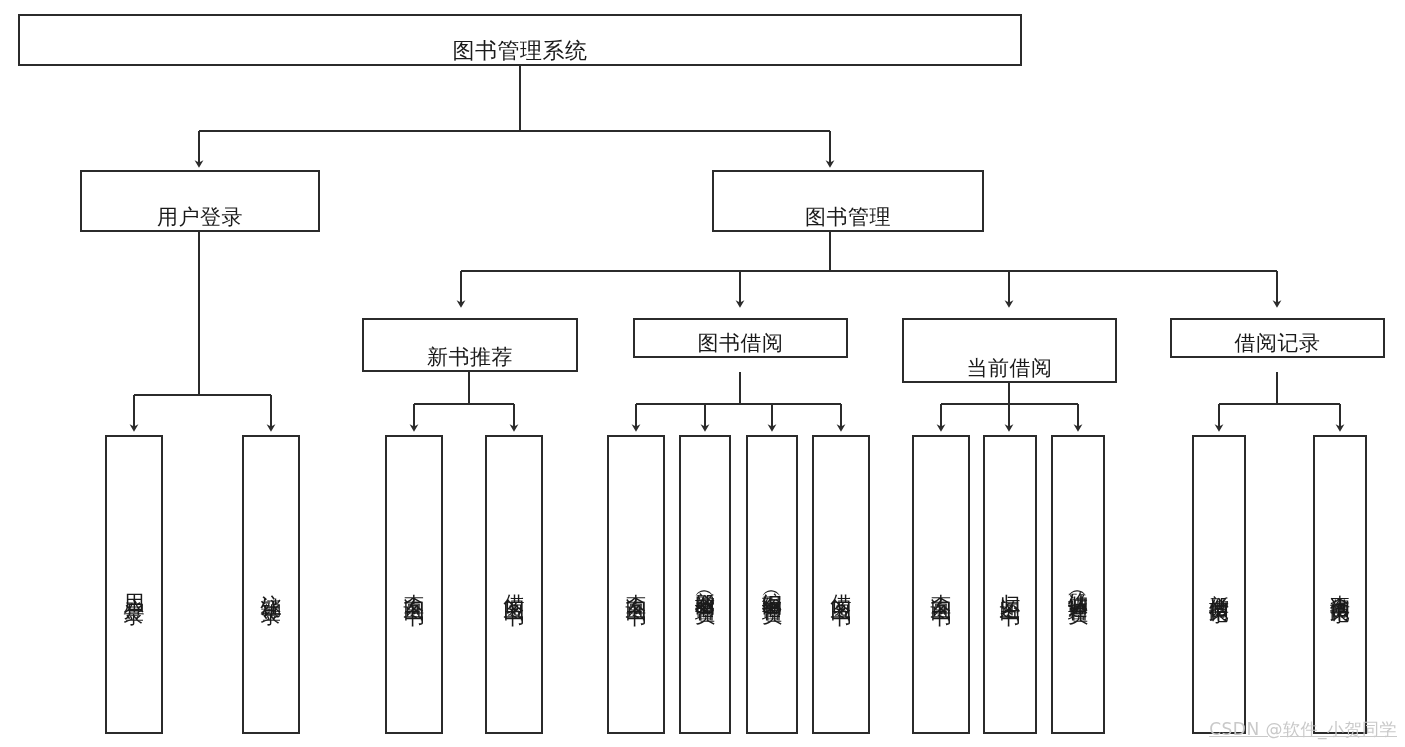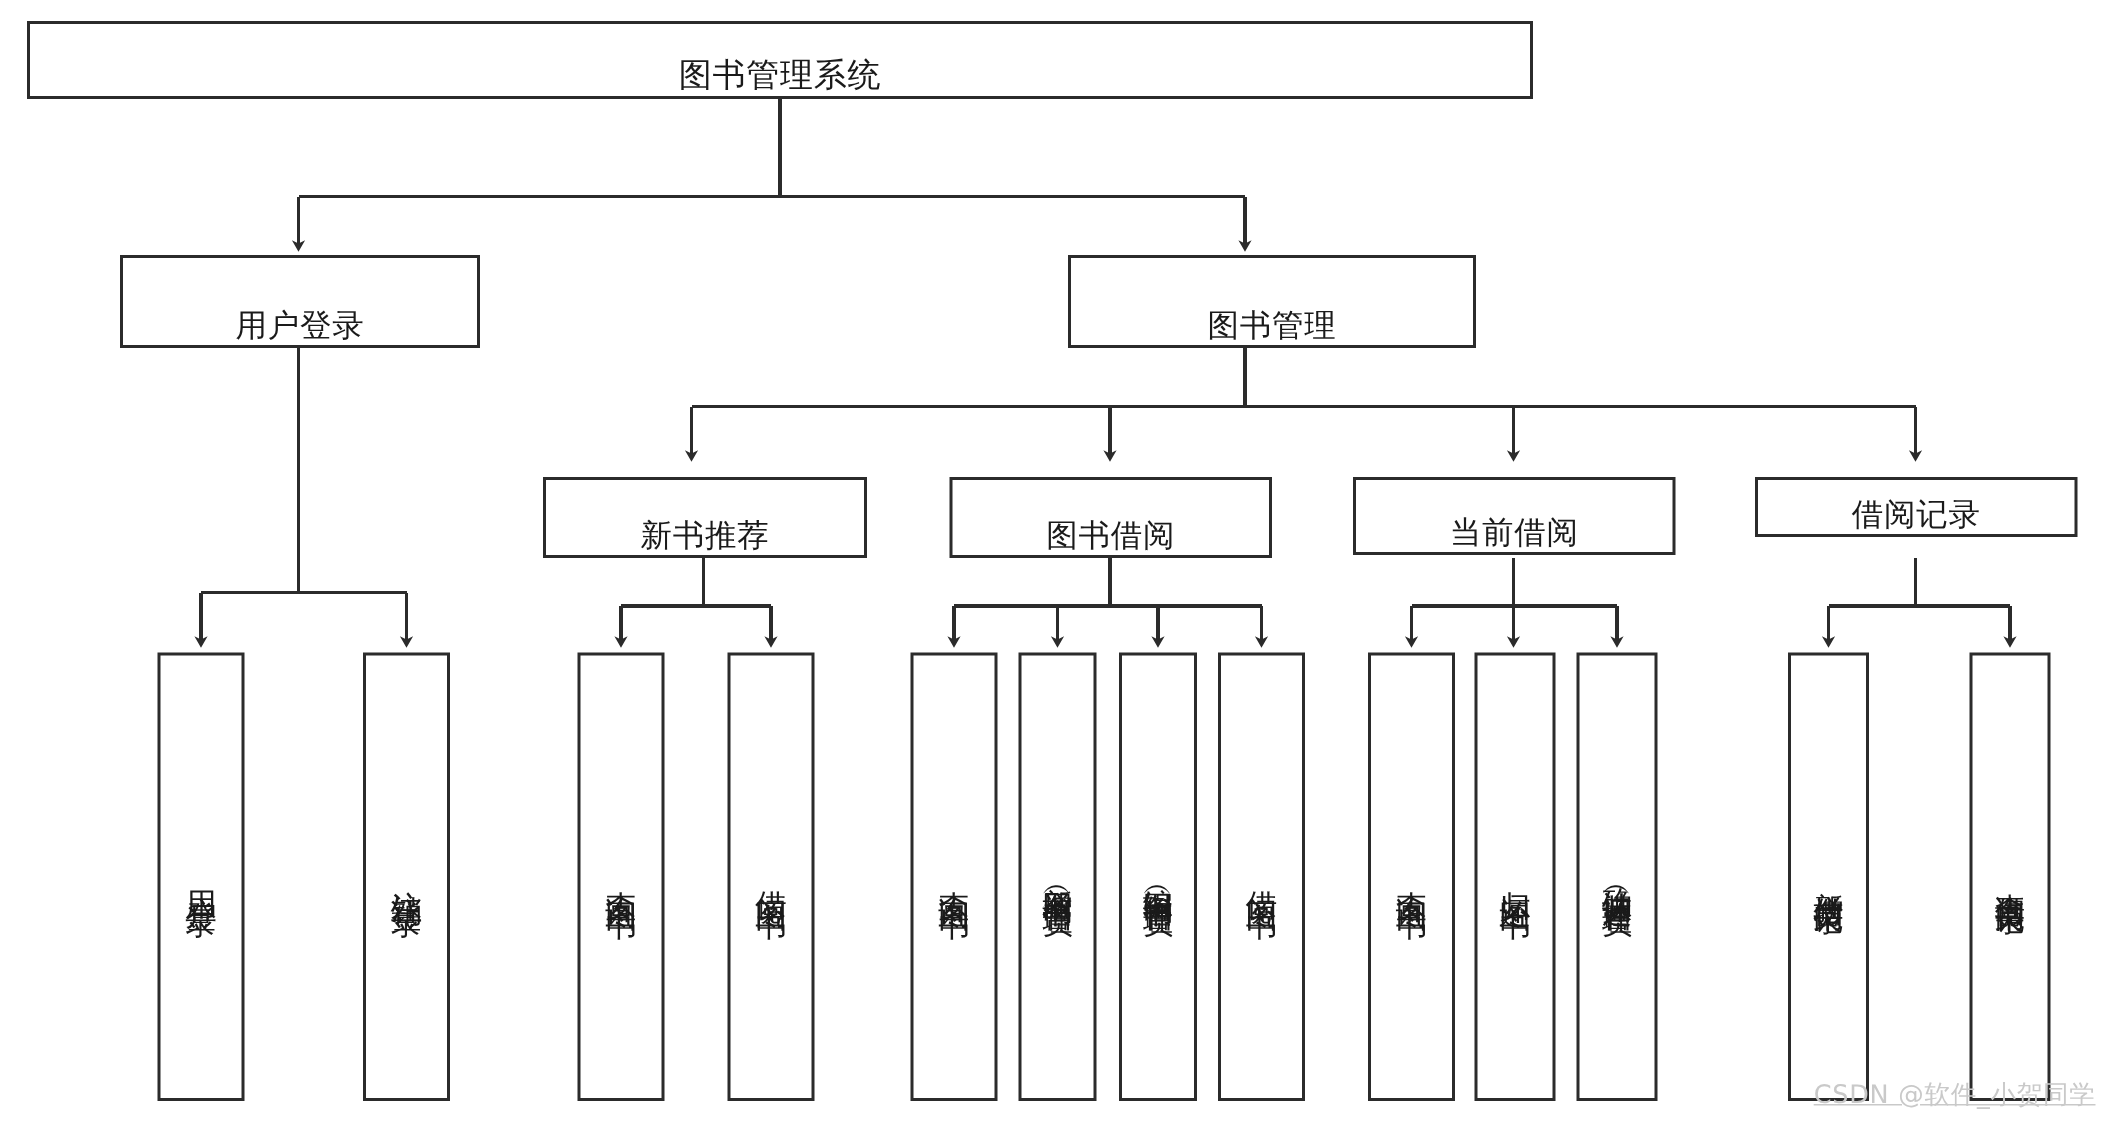--- a/index.html
+++ b/index.html
@@ -144,24 +144,24 @@
   <div class="node horiz" style="left:80px; top:170px; width:240px; height:62px;">
     <span class="node-label">用户登录</span>
   </div>
   <div class="node horiz" style="left:712px; top:170px; width:272px; height:62px;">
     <span class="node-label">图书管理</span>
   </div>
 
   <div class="node horiz" style="left:362px; top:318px; width:216px; height:54px;">
     <span class="node-label">新书推荐</span>
   </div>
-  <div class="node horiz" style="left:633px; top:318px; width:215px; height:54px;">
+  <div class="node horiz" style="left:633px; top:318px; width:215px; height:40px;">
     <span class="node-label">图书借阅</span>
   </div>
-  <div class="node horiz" style="left:902px; top:318px; width:215px; height:52px;">
+  <div class="node horiz" style="left:902px; top:318px; width:215px; height:65px;">
     <span class="node-label">当前借阅</span>
   </div>
   <div class="node horiz" style="left:1170px; top:318px; width:215px; height:40px;">
     <span class="node-label">借阅记录</span>
   </div>
 
   <div class="node vert" style="left:105px; top:435px; width:58px; height:299px;">
     <span class="node-label">用户登录</span>
   </div>
   <div class="node vert" style="left:242px; top:435px; width:58px; height:299px;">

